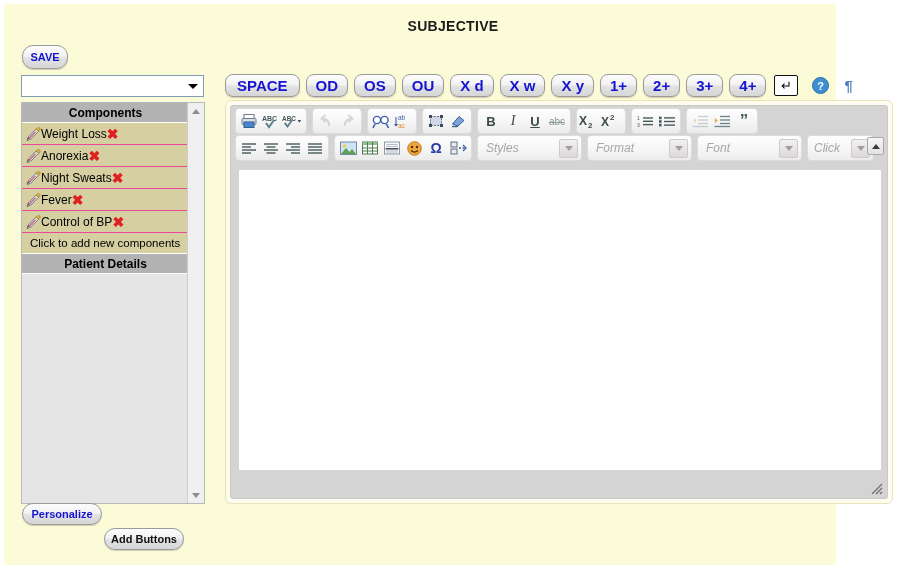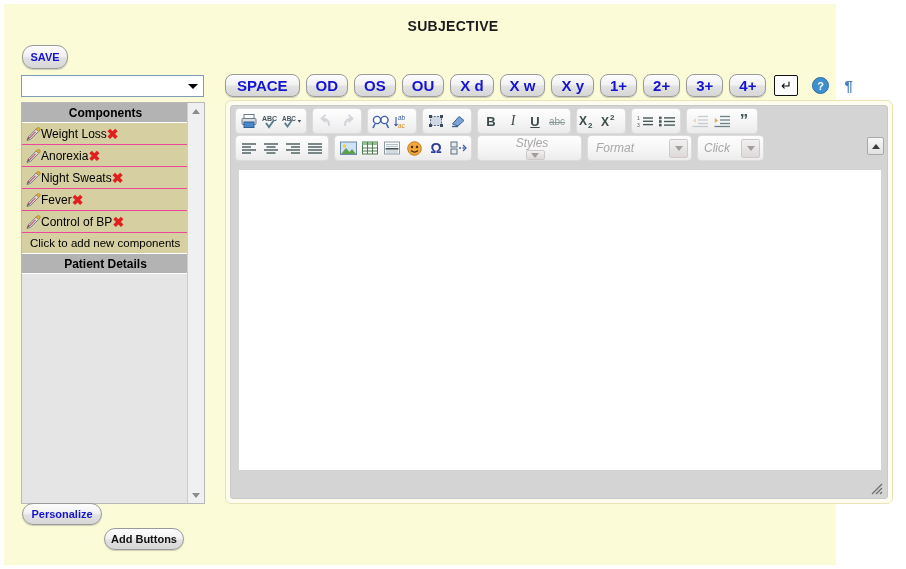--- a/index.html
+++ b/index.html
@@ -301,21 +301,21 @@
     border: 1px solid #cfcaca;
     border-radius: 2px;
     display: flex; align-items: center; justify-content: center;
   }
   .combo .cb-arrow i {
     width: 0; height: 0;
     border-left: 4px solid transparent;
     border-right: 4px solid transparent;
     border-top: 5px solid #a29e9e;
   }
-  #combo-styles { width: 92px; flex-direction: column; }
+  #combo-styles { width: 92px; }
   #combo-format { width: 92px; }
   #combo-font   { width: 92px; }
   #combo-size   { width: 56px; padding-left: 6px; }
 
   #toolbar-collapse {
     position: absolute;
     right: 3px; top: 31px;
     width: 15px; height: 16px;
     background: linear-gradient(to bottom,#f6f6f6,#e2e2e2);
     border: 1px solid #a9a9a9;
@@ -721,20 +721,26 @@
               <span class="cb-arrow">
                 <i></i>
               </span>
             </div>
             <div class="combo" id="combo-format">
               <span>Format</span>
               <span class="cb-arrow">
                 <i></i>
               </span>
             </div>
+            <div class="combo" id="combo-font">
+              <span>Font</span>
+              <span class="cb-arrow">
+                <i></i>
+              </span>
+            </div>
             <div class="combo" id="combo-size">
               <span>Click</span>
               <span class="cb-arrow">
                 <i></i>
               </span>
             </div>
           </div>
 
       <div id="toolbar-collapse">
             <i></i>

